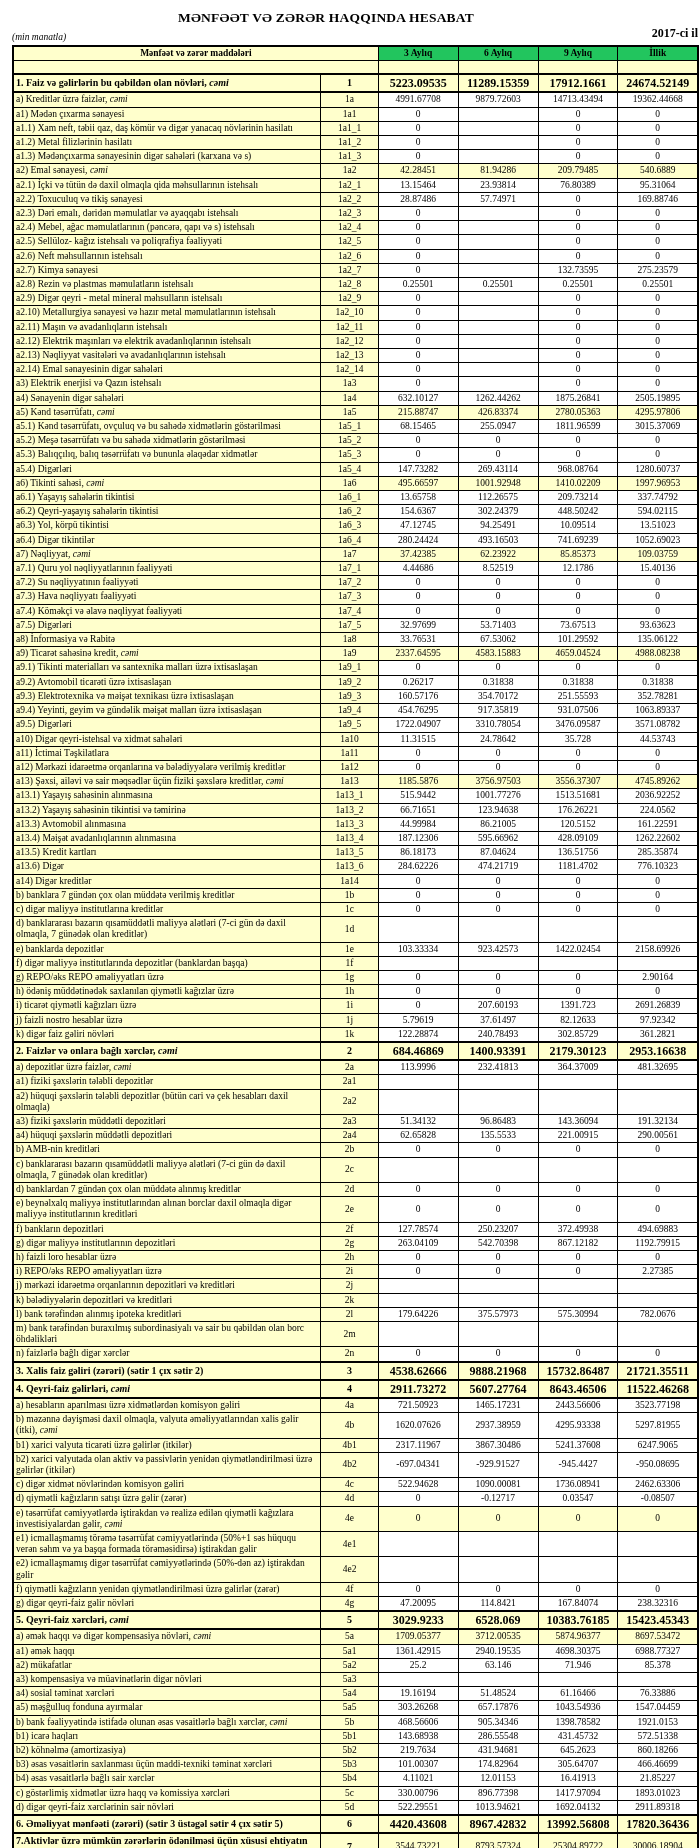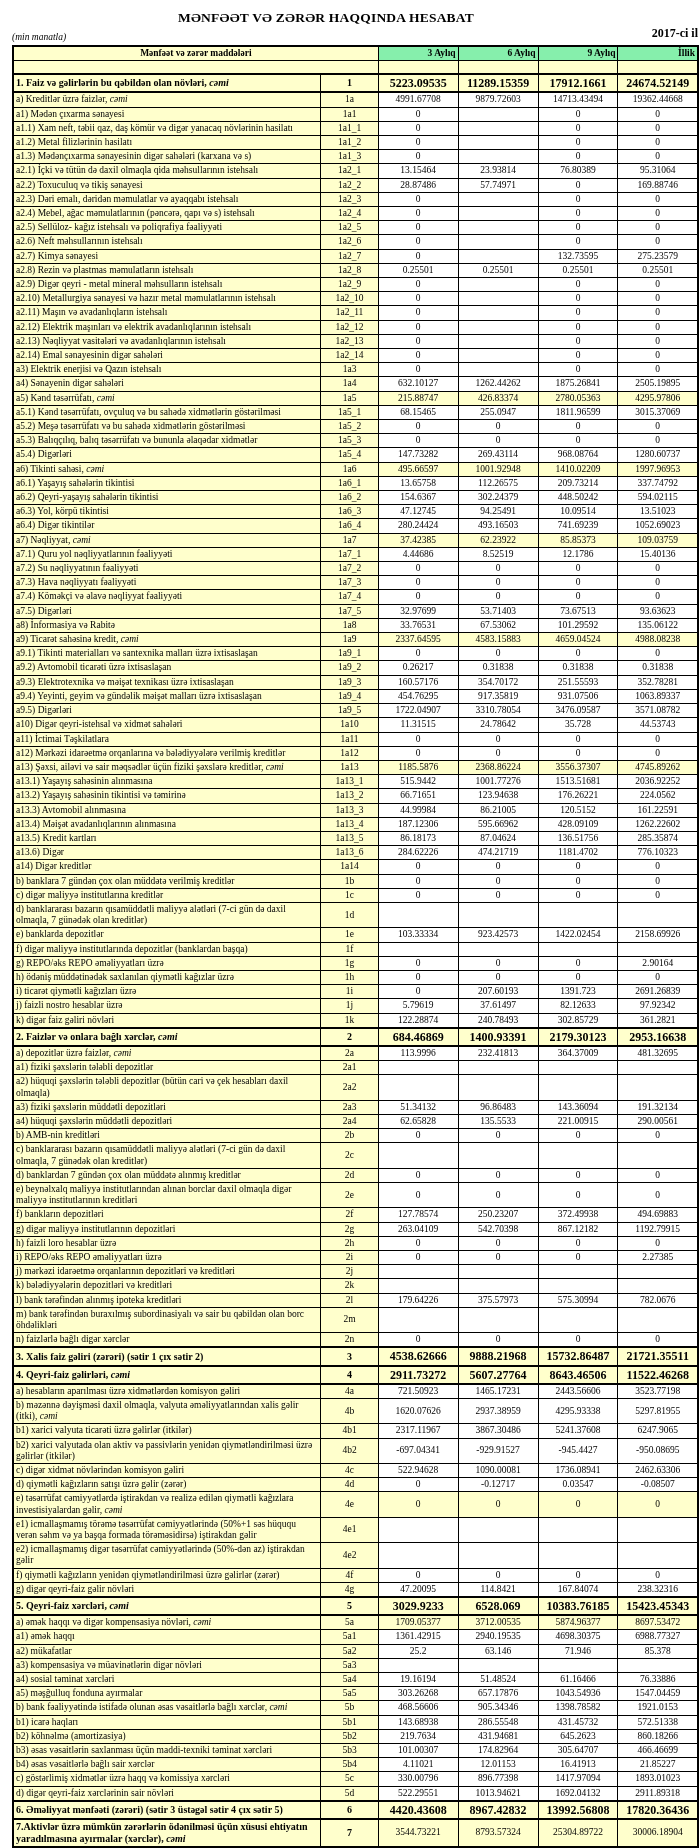--- a/index.html
+++ b/index.html
@@ -5,21 +5,21 @@
   html,body{margin:0;padding:0;background:#ffffff;}
   body{width:700px;font-family:"Liberation Serif","DejaVu Serif",serif;color:#000;}
   .page{padding:6px 0 10px 12px;width:688px;}
   .titlebar{position:relative;height:22px;margin-top:4px;}
   .title{position:absolute;left:0;right:60px;text-align:center;font-weight:bold;font-size:13.5px;letter-spacing:.2px;}
   .year{position:absolute;right:2px;top:16px;font-weight:bold;font-size:12px;}
   .unit{ font-style:italic;font-size:9.5px;padding-right:2px;height:13px;}
   table.report{border-collapse:collapse;width:687px;table-layout:fixed;border:2px solid #000;}
   table.report td,table.report th{border:1px solid #000;font-size:9.5px;line-height:1.18;padding:1px 2px;vertical-align:middle;overflow:hidden;}
   th.items{font-weight:bold;font-size:10.5px;background:#ffffcc;}
-  th.period{font-weight:bold;font-size:10.5px;text-align:right;background:#86efac;}
+  th.period{font-weight:bold;font-size:10.5px;text-align:center;background:#22c55e;}
   tr.blankrow td{height:10px;background:#ffffcc;}
   tr.blankrow td.val{background:#ffffcc;}
   td.lbl{background:#ffffcc;text-align:left;}
   td.code{background:#ffffcc;text-align:center;}
   td.val{background:#ffffff;text-align:center;}
   tr.hl td.val{background:#ffffcc;}
   tr.sec td{border-top-width:2px;border-bottom-width:2px;}
   tr.sec td.lbl{font-weight:bold;font-size:10px;}
   tr.sec td.code{font-weight:bold;font-size:10px;}
   tr.bv td.val{font-weight:bold;font-size:12px;}
@@ -105,20 +105,28 @@
           <td class="val">0</td>
         </tr>
         <tr>
           <td class="lbl ind3">a1.3) Mədənçıxarma sənayesinin digər sahələri (karxana və s)</td>
           <td class="code">1a1_3</td>
           <td class="val">0</td>
           <td class="val"></td>
           <td class="val">0</td>
           <td class="val">0</td>
         </tr>
+        <tr class="hl">
+          <td class="lbl ind2">a2) Emal sənayesi, <i>cəmi</i></td>
+          <td class="code">1a2</td>
+          <td class="val">42.28451</td>
+          <td class="val">81.94286</td>
+          <td class="val">209.79485</td>
+          <td class="val">540.6889</td>
+        </tr>
         <tr>
           <td class="lbl ind3">a2.1) İçki və tütün də daxil olmaqla qida məhsullarının istehsalı</td>
           <td class="code">1a2_1</td>
           <td class="val">13.15464</td>
           <td class="val">23.93814</td>
           <td class="val">76.80389</td>
           <td class="val">95.31064</td>
         </tr>
         <tr>
           <td class="lbl ind3">a2.2) Toxuculuq və tikiş sənayesi</td>
@@ -445,21 +453,21 @@
           <td class="code">1a12</td>
           <td class="val">0</td>
           <td class="val">0</td>
           <td class="val">0</td>
           <td class="val">0</td>
         </tr>
         <tr class="hl">
           <td class="lbl ind2">a13) Şəxsi, ailəvi və sair məqsədlər üçün fiziki şəxslərə kreditlər, <i>cəmi</i></td>
           <td class="code">1a13</td>
           <td class="val">1185.5876</td>
-          <td class="val">2368.86224</td>
+          <td class="val">3756.97503</td>
           <td class="val">3556.37307</td>
           <td class="val">4745.89262</td>
         </tr>
         <tr>
           <td class="lbl ind3">a13.1) Yaşayış sahəsinin alınmasına</td>
           <td class="code">1a13_1</td>
           <td class="val">515.9442</td>
           <td class="val">1001.77276</td>
           <td class="val">1513.51681</td>
           <td class="val">2036.92252</td>

